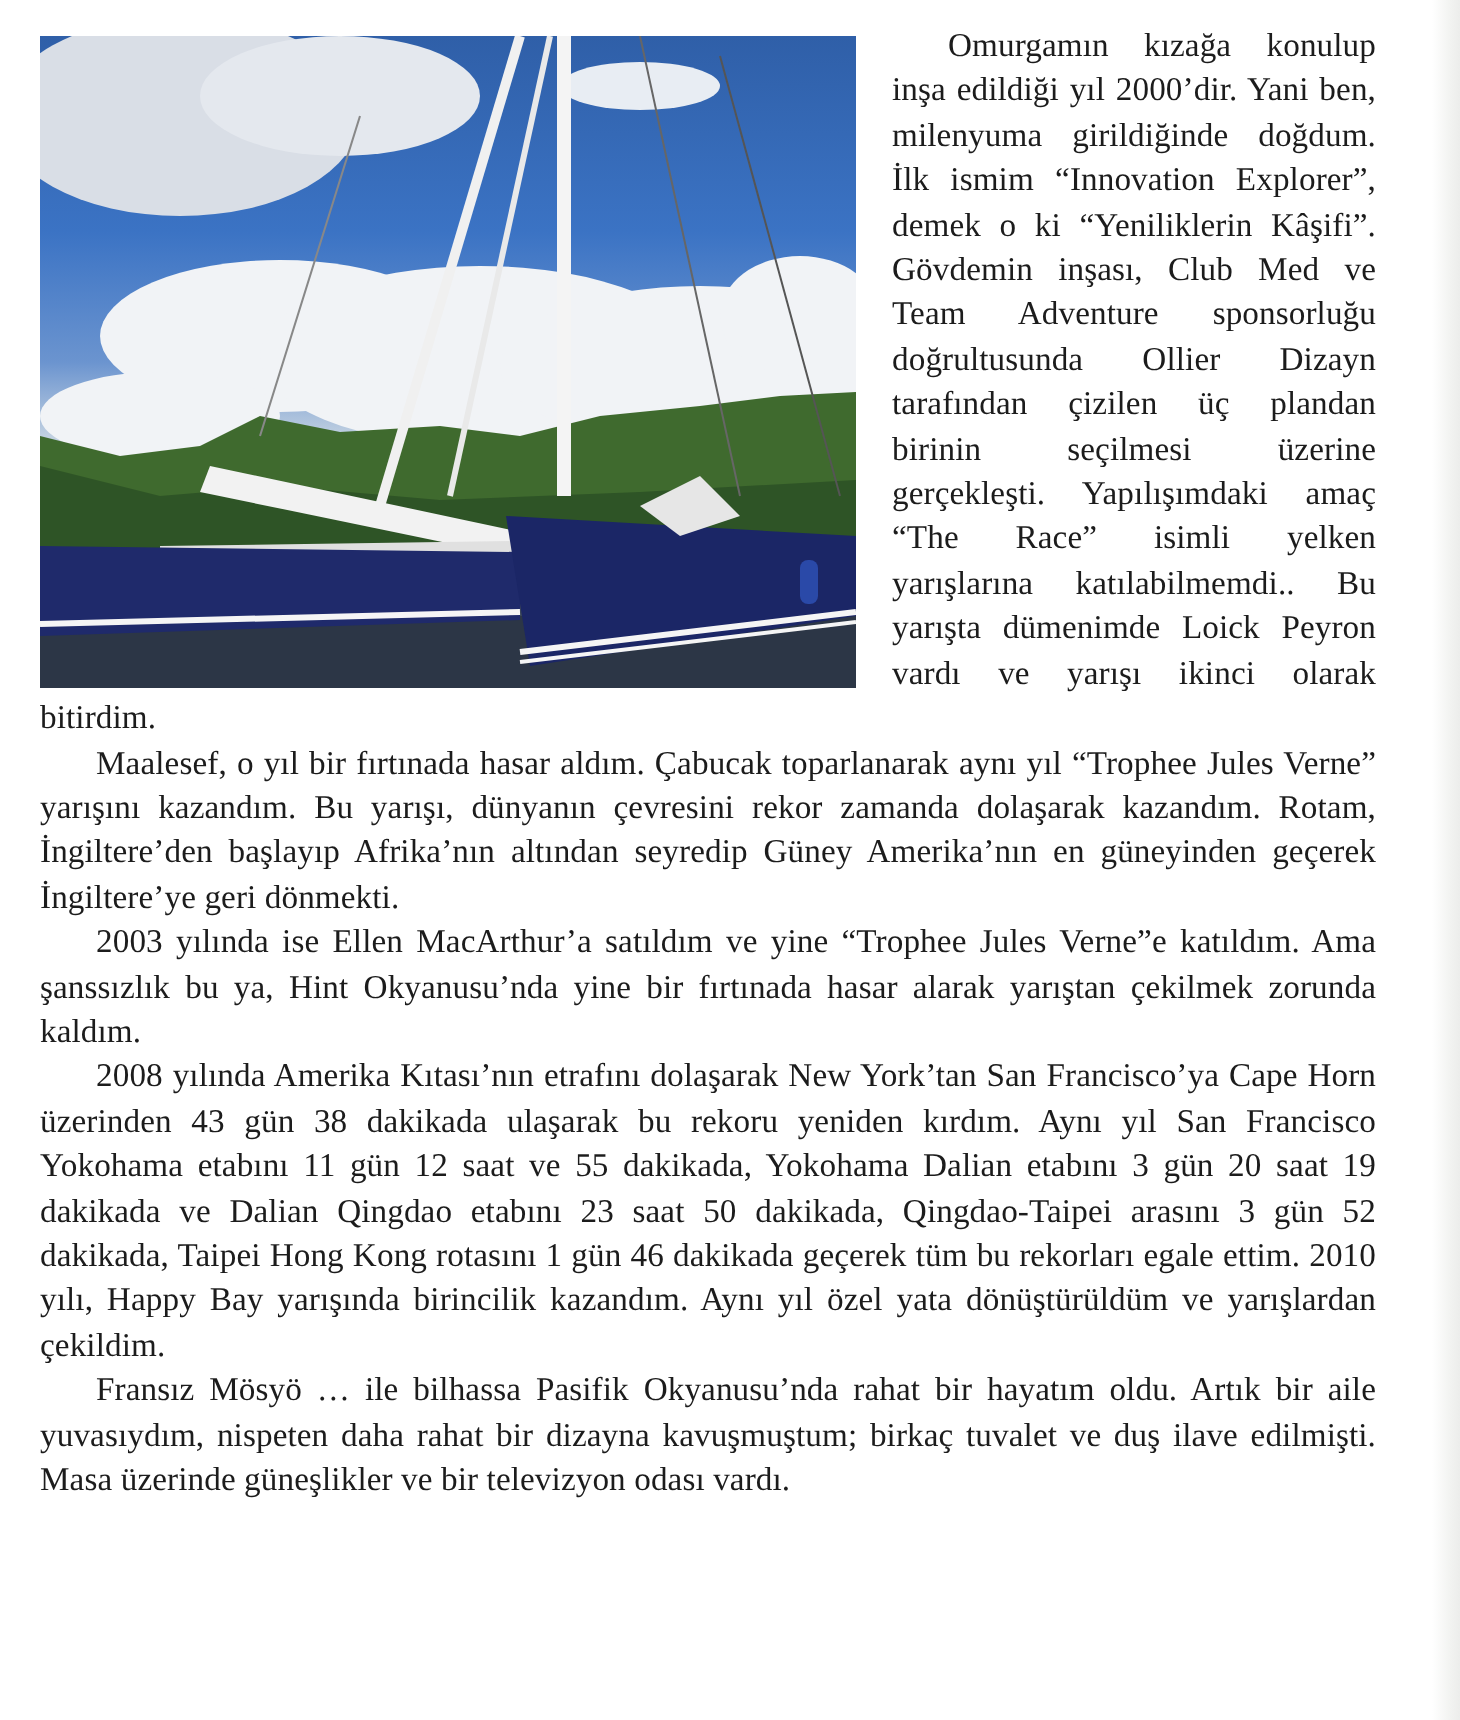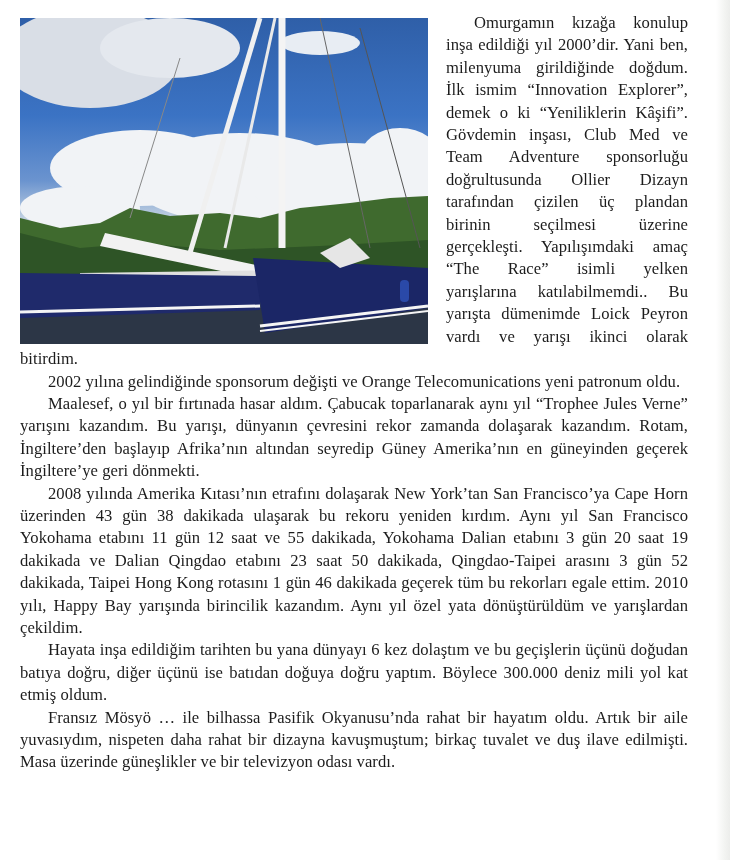--- a/index.html
+++ b/index.html
@@ -75,19 +75,18 @@
 
       <rect x="380" y="262" width="9" height="22" rx="4" fill="#2a49a8"></rect>
 
       <path d="M300 235 L330 220 L350 240 L320 250 Z" fill="#e6e6e6"></path>
     </svg>
   </div>
 
   <div class="text-block">
     <p class="first">Omurgamın kızağa konulup inşa edildiği yıl 2000’dir. Yani ben, milenyuma girildiğinde doğdum. İlk ismim “Innovation Explorer”, demek o ki “Yeniliklerin Kâşifi”. Gövdemin inşası, Club Med ve Team Adventure sponsorluğu doğrultusunda Ollier Dizayn tarafından çizilen üç plandan birinin seçilmesi üzerine gerçekleşti. Yapılışımdaki amaç “The Race” isimli yelken yarışlarına katılabilmemdi.. Bu yarışta dümenimde Loick Peyron vardı ve yarışı ikinci olarak bitirdim.</p>
     <div class="clear"></div>
-    <p>2002 yılına gelindiğinde sponsorum değişti ve Orange Telecomunications yeni patronum oldu.</p>
     <p>Maalesef, o yıl bir fırtınada hasar aldım. Çabucak toparlanarak aynı yıl “Trophee Jules Verne” yarışını kazandım. Bu yarışı, dünyanın çevresini rekor zamanda dolaşarak kazandım. Rotam, İngiltere’den başlayıp Afrika’nın altından seyredip Güney Amerika’nın en güneyinden geçerek İngiltere’ye geri dönmekti.</p>
+    <p>2003 yılında ise Ellen MacArthur’a satıldım ve yine “Trophee Jules Verne”e katıldım. Ama şanssızlık bu ya, Hint Okyanusu’nda yine bir fırtınada hasar alarak yarıştan çekilmek zorunda kaldım.</p>
     <p>2008 yılında Amerika Kıtası’nın etrafını dolaşarak New York’tan San Francisco’ya Cape Horn üzerinden 43 gün 38 dakikada ulaşarak bu rekoru yeniden kırdım. Aynı yıl San Francisco Yokohama etabını 11 gün 12 saat ve 55 dakikada, Yokohama Dalian etabını 3 gün 20 saat 19 dakikada ve Dalian Qingdao etabını 23 saat 50 dakikada, Qingdao-Taipei arasını 3 gün 52 dakikada, Taipei Hong Kong rotasını 1 gün 46 dakikada geçerek tüm bu rekorları egale ettim. 2010 yılı, Happy Bay yarışında birincilik kazandım. Aynı yıl özel yata dönüştürüldüm ve yarışlardan çekildim.</p>
-    <p>Hayata inşa edildiğim tarihten bu yana dünyayı 6 kez dolaştım ve bu geçişlerin üçünü doğudan batıya doğru, diğer üçünü ise batıdan doğuya doğru yaptım. Böylece 300.000 deniz mili yol kat etmiş oldum.</p>
     <p>Fransız Mösyö … ile bilhassa Pasifik Okyanusu’nda rahat bir hayatım oldu. Artık bir aile yuvasıydım, nispeten daha rahat bir dizayna kavuşmuştum; birkaç tuvalet ve duş ilave edilmişti. Masa üzerinde güneşlikler ve bir televizyon odası vardı.</p>
   </div>
 </div>
 
 </body></html>

